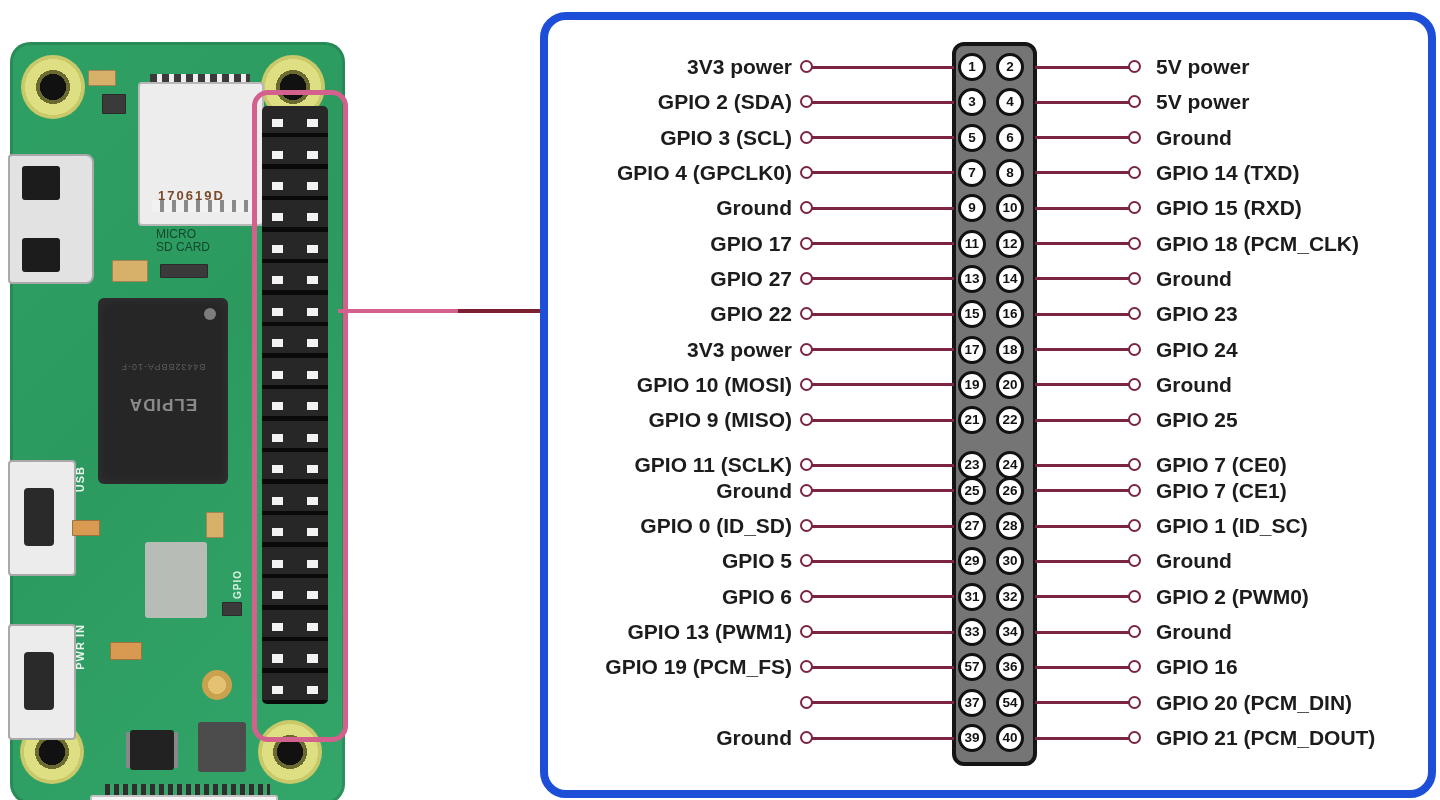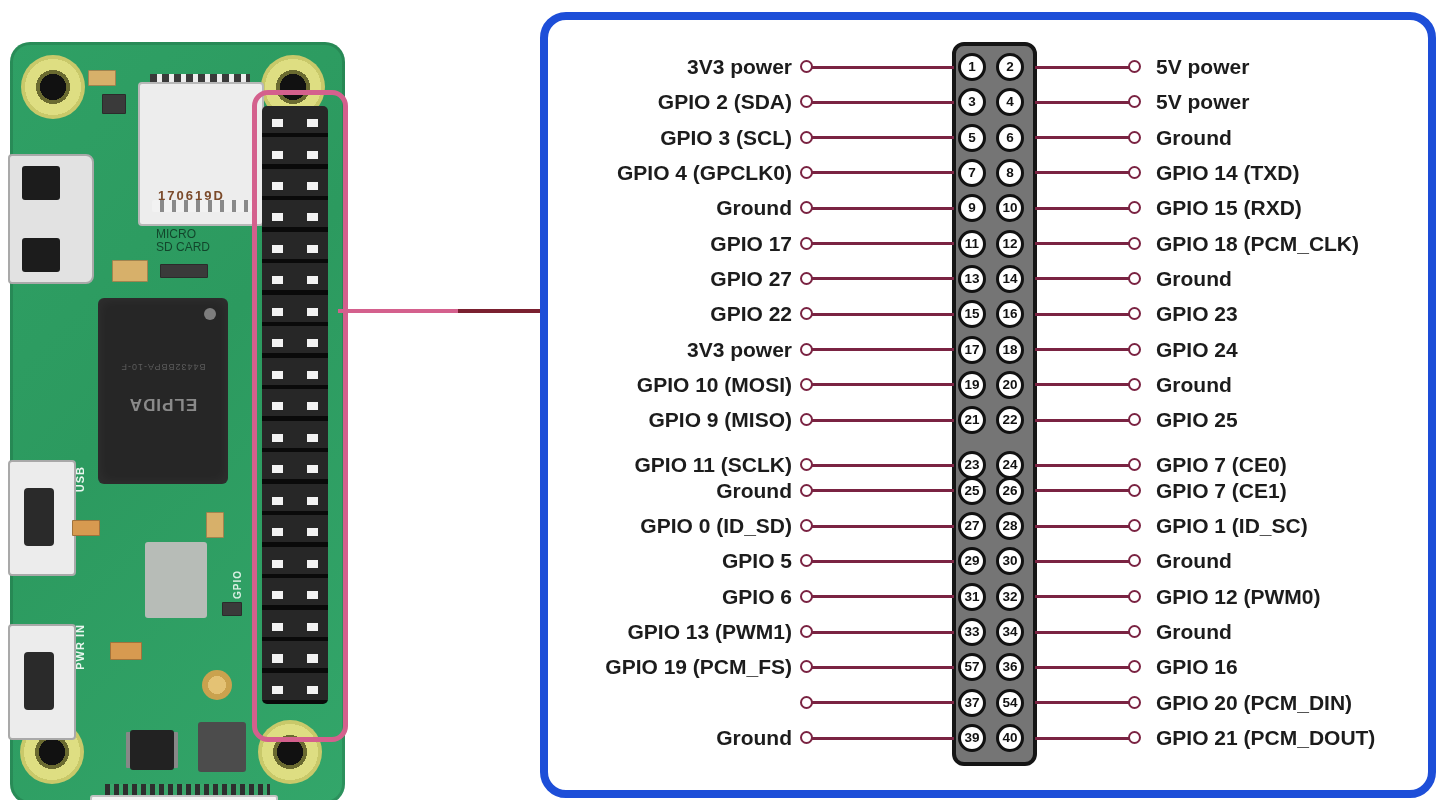--- a/index.html
+++ b/index.html
@@ -295,21 +295,21 @@
           <div class="lab r">Ground</div>
         </div>
         <div class="prow" style="top: 558.8px;">
           <div class="lab l">GPIO 6</div>
           <div class="dot l"></div>
           <div class="wire l"></div>
           <div class="pin l">31</div>
           <div class="pin r">32</div>
           <div class="wire r"></div>
           <div class="dot r"></div>
-          <div class="lab r">GPIO 12 (PWM0)</div>
+          <div class="lab r">GPIO 2 (PWM0)</div>
         </div>
         <div class="prow" style="top: 594.12px;">
           <div class="lab l">GPIO 13 (PWM1)</div>
           <div class="dot l"></div>
           <div class="wire l"></div>
           <div class="pin l">33</div>
           <div class="pin r">34</div>
           <div class="wire r"></div>
           <div class="dot r"></div>
           <div class="lab r">Ground</div>

